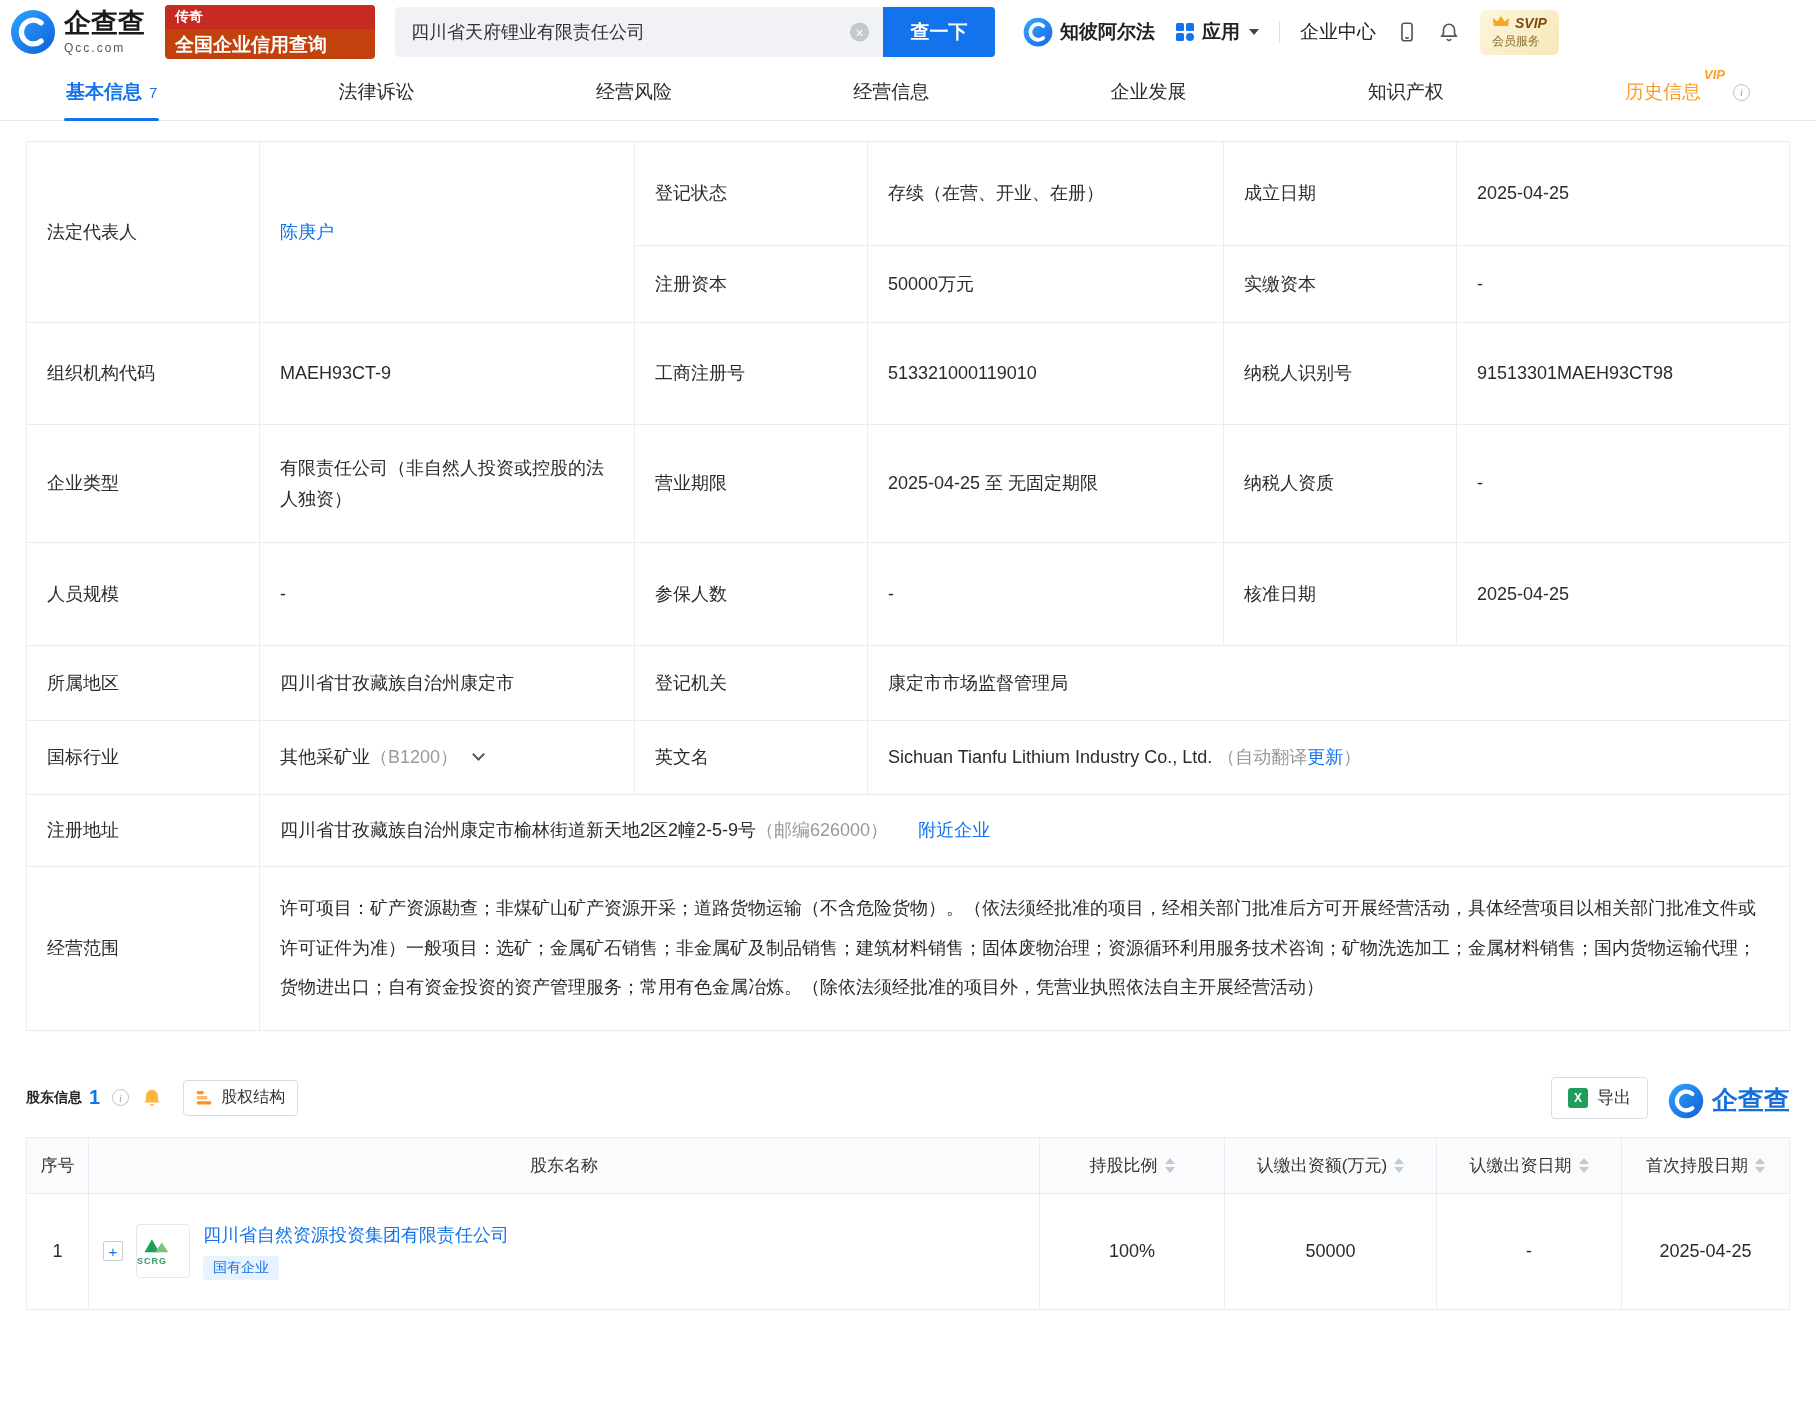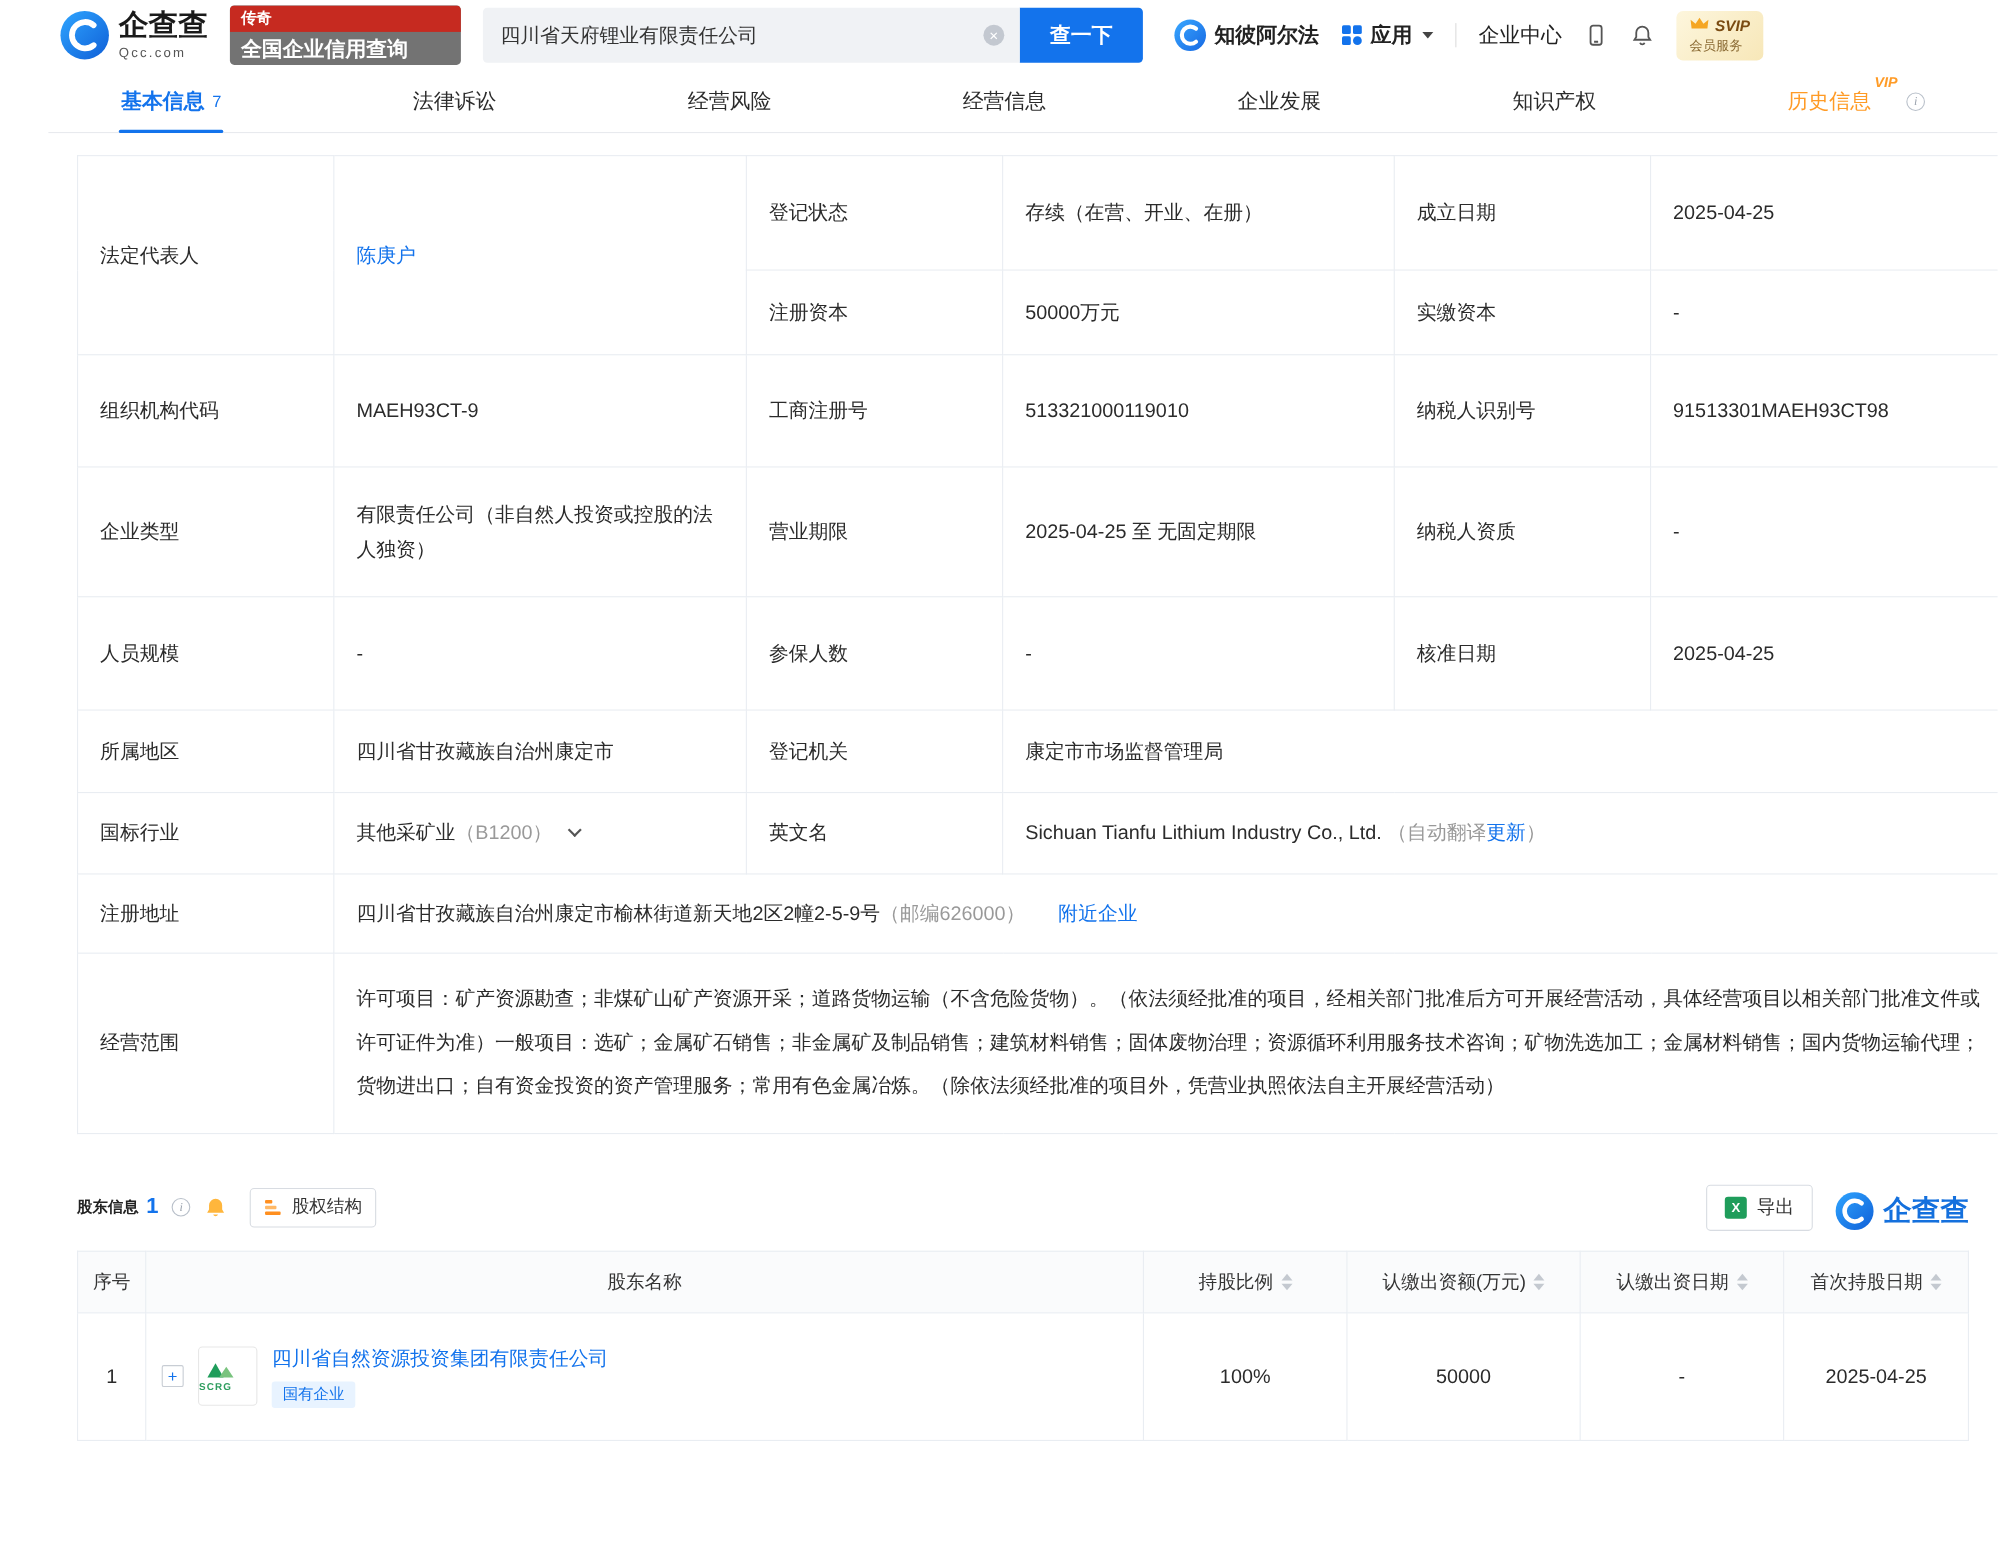--- a/index.html
+++ b/index.html
@@ -1,27 +1,27 @@
 <!DOCTYPE html>
 <html><head>
 <meta charset="utf-8">
 <style>
   * { box-sizing: border-box; }
   body { margin:0; background:#fff; color:#2b2b2b; font-family:"Liberation Sans","DejaVu Sans",sans-serif; }
-  .page { width:1816px;padding-left:44px; }
+  .page { width:1816px; }
 
   
   .hdr { display:flex; align-items:center; height:64px; padding:0 10px; gap:20px; background:#fff; }
   .logo-wrap { display:flex; align-items:center; gap:8px; flex:none; cursor:pointer; }
   .logo-circ svg { width:46px; height:46px; display:block; }
   .logo-texts { display:flex; flex-direction:column; }
   .logo-name { font-size:27px; font-weight:bold; color:#1a1a1a; line-height:1; }
   .logo-domain { font-size:12px; color:#555; letter-spacing:2px; margin-top:4px; }
 
-  .promo { width:210px; height:54px; border-radius:4px; overflow:hidden; flex:none; cursor:pointer; background:#737373; }
+  .promo { width:210px; height:54px; border-radius:4px; overflow:hidden; flex:none; cursor:pointer; background:#c2410c; }
   .promo-l1 { background:#c62a20; color:#fff; font-size:14px; font-weight:bold; padding:3px 10px; }
   .promo-l2 { color:#fff; font-size:19px; font-weight:bold; padding:3px 10px; white-space:nowrap; }
 
   .search-wrap { display:flex; flex:none; }
   .s-input-wrap { position:relative; }
   .s-input { width:488px; height:50px; background:#f0f2f5; border:none; outline:none; border-radius:4px 0 0 4px; padding:0 44px 0 16px; font-size:18px; color:#333; font-family:inherit; }
   .clear-ic { position:absolute; right:14px; top:50%; transform:translateY(-50%); width:19px; height:19px; border-radius:50%; background:#c3c8d0; display:flex; align-items:center; justify-content:center; cursor:pointer; }
   .clear-ic::after { content:"×"; color:#fff; font-size:14px; line-height:1; }
   .s-btn { width:112px; height:50px; background:#1373ec; color:#fff; border:none; font-size:19px; font-weight:bold; border-radius:0 4px 4px 0; cursor:pointer; font-family:inherit; }
 

